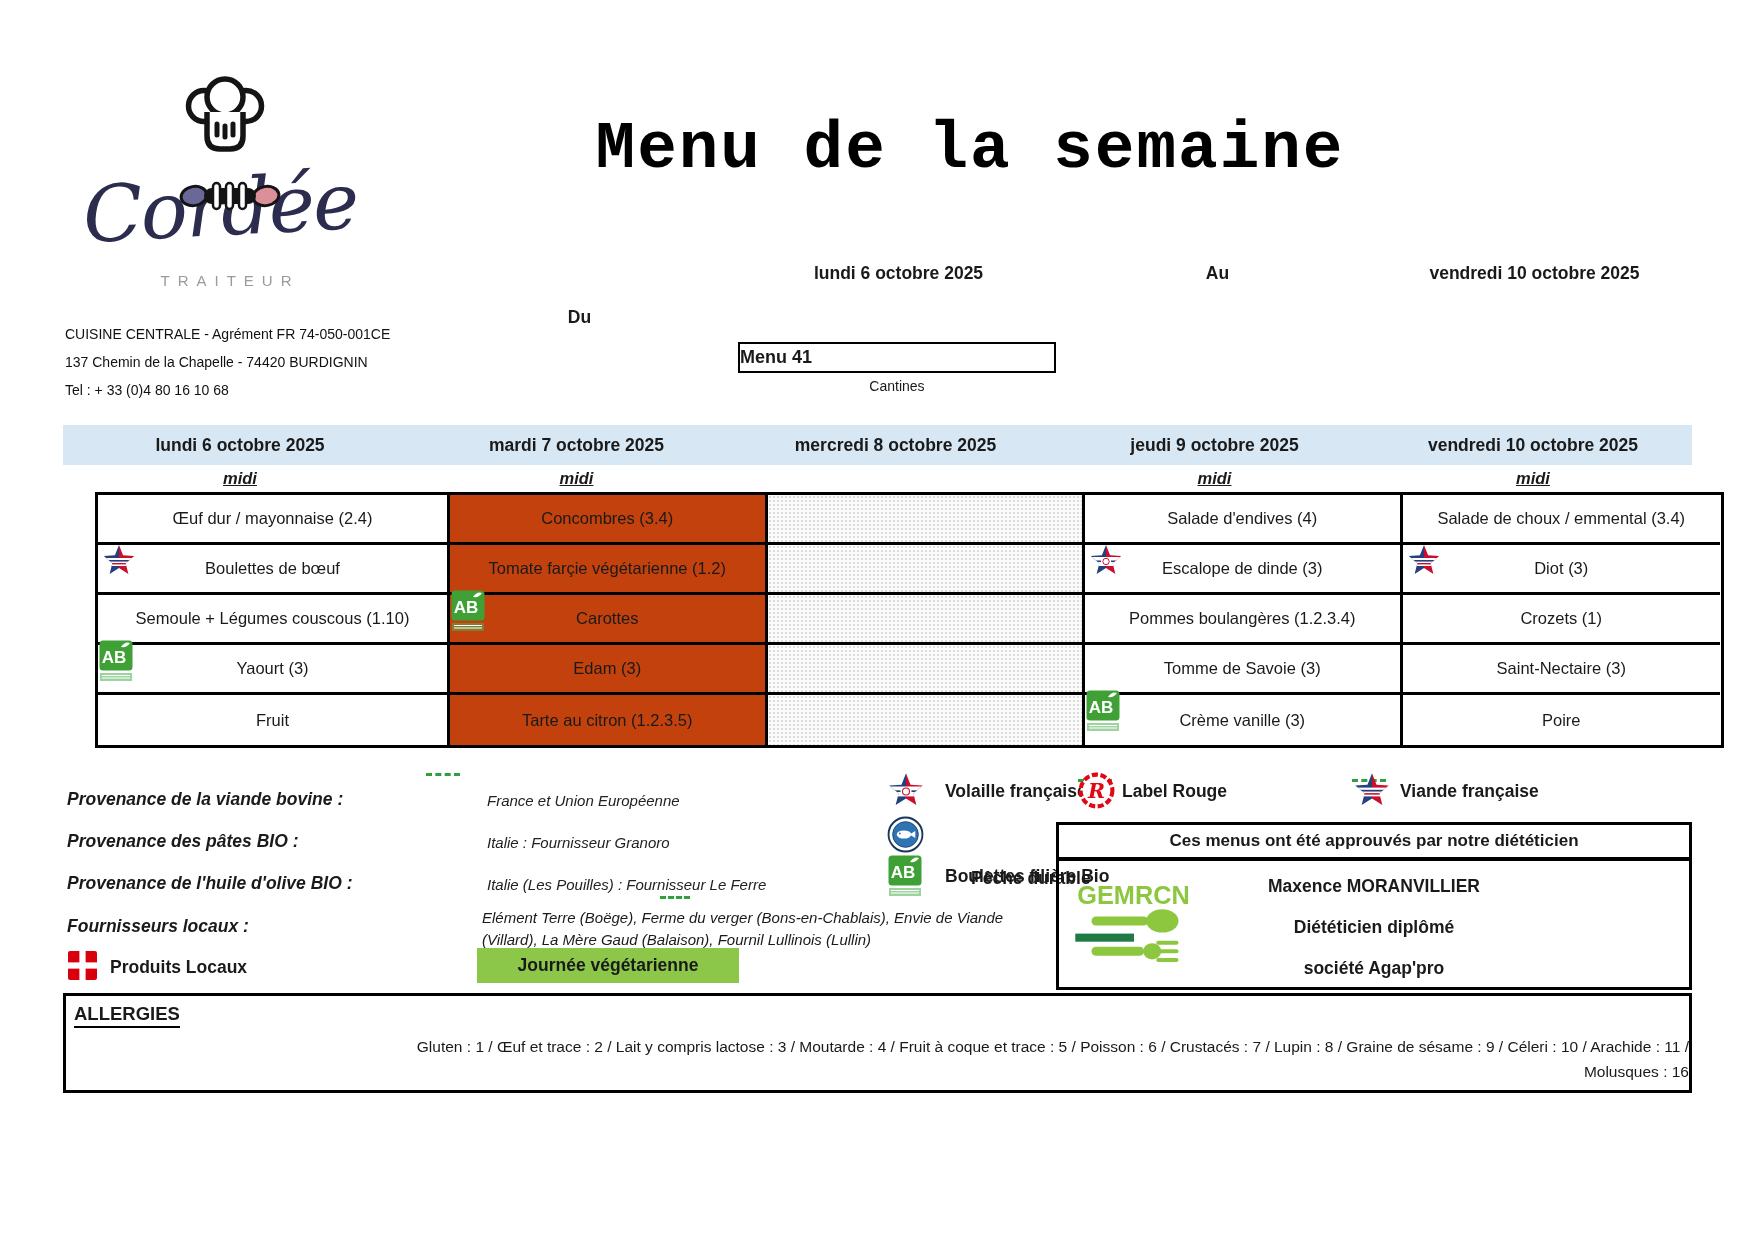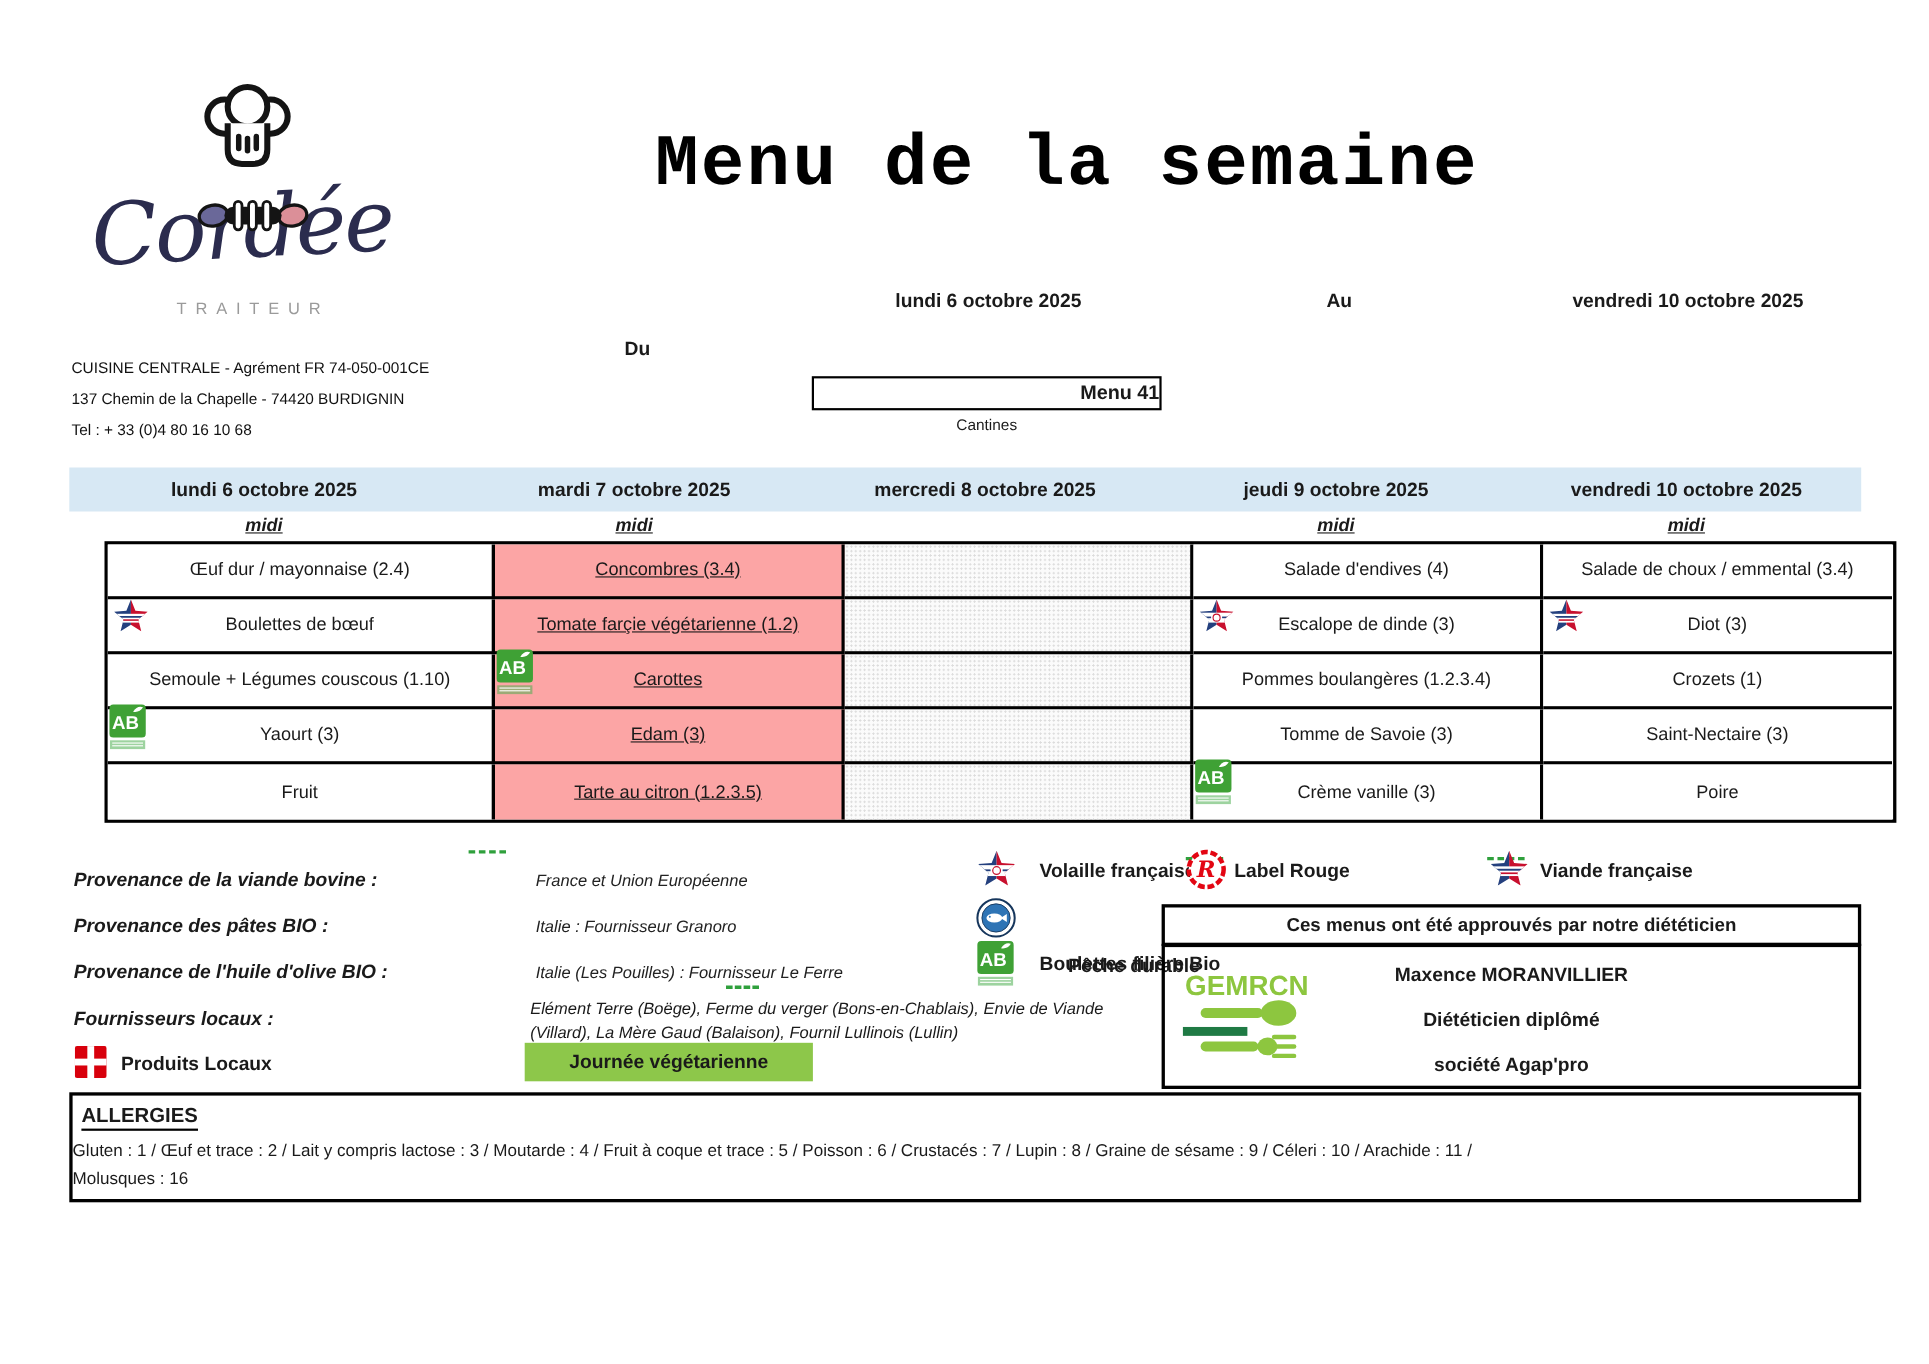--- a/index.html
+++ b/index.html
@@ -25,21 +25,21 @@
 
   
   #page-title {
     left:500px; top:112px; width:940px; text-align:center;
     font-family:"Liberation Mono", monospace; font-weight:bold;
     font-size:66px; letter-spacing:2px; color:#000;
   }
   .daterow { top:263px; height:24px; text-align:center; font-weight:bold; font-size:17.5px; }
   #menu-number {
     left:738px; top:342px; width:318px; height:31px;
-    border:2.5px solid #000; text-align:right; line-height:26px;
+    border:2.5px solid #000; text-align:left; line-height:26px;
     font-weight:bold; font-size:18px;
   }
   #menu-type { left:738px; top:378px; width:318px; text-align:center; font-size:14px; }
 
   
   .grid5 { display:grid; grid-template-columns:354px 319px 319px 319px 318px; }
   #day-band {
     left:63px; top:425px; width:1629px; height:40px;
     background:#d7e8f4; align-items:center; text-align:center;
     font-weight:bold; font-size:17.5px;
@@ -56,21 +56,21 @@
     grid-auto-rows:50px;
     margin-left:32px;
   }
   .cell {
     position:relative; border-right:3.5px solid #000; border-bottom:3.5px solid #000;
     display:flex; align-items:center; justify-content:center;
     font-size:16.5px; text-align:center; background:#fff; padding:0 4px;
   }
   .cell.lastcol { border-right:none; }
   .cell.lastrow { border-bottom:none; }
-  .cell.green { background:#fca5a5;text-decoration:underline; }
+  .cell.green { background:#c2410c; }
   .cell.dots  {
     background-color:#fbfbfb;
     background-image:radial-gradient(#dcdcdc 0.8px, transparent 0.9px);
     background-size:4px 4px;
   }
   .cell-icon { position:absolute; left:1px; top:-1px; }
   .cell-icon.raised { top:-5px; }
 
   
   .prov-label { left:67px; font-weight:bold; font-style:italic; font-size:17.5px; }
@@ -88,21 +88,21 @@
     text-align:center; line-height:32px; font-weight:bold; font-size:17px;
   }
   #diet-box { left:1056px; top:858px; width:636px; height:132px; border:3px solid #000; }
   .diet-line { left:1056px; width:636px; text-align:center; font-weight:bold; font-size:17.5px; }
 
   #allergies-box { left:63px; top:993px; width:1629px; height:100px; border:3.5px solid #000; }
   #allergies-title {
     position:absolute; left:8px; top:7px; font-weight:bold; font-size:18.5px;
     border-bottom:2.5px solid #000; padding-bottom:1px;
   }
-  .allergy-line { position:absolute; left:0; width:100%; text-align:left; font-size:15.5px; }
+  .allergy-line { position:absolute; left:0; width:100%; text-align:right; font-size:15.5px; }
 </style>
 </head>
 <body>
 
 <svg width="0" height="0" style="position:absolute" aria-hidden="true">
   <defs>
     <clipPath id="starClip">
       <polygon points="20,1 24.1,11.3 35.2,12.1 26.7,19.2 29.4,29.9 20,24 10.6,29.9 13.3,19.2 4.8,12.1 15.9,11.3"></polygon>
     </clipPath>
   </defs>

